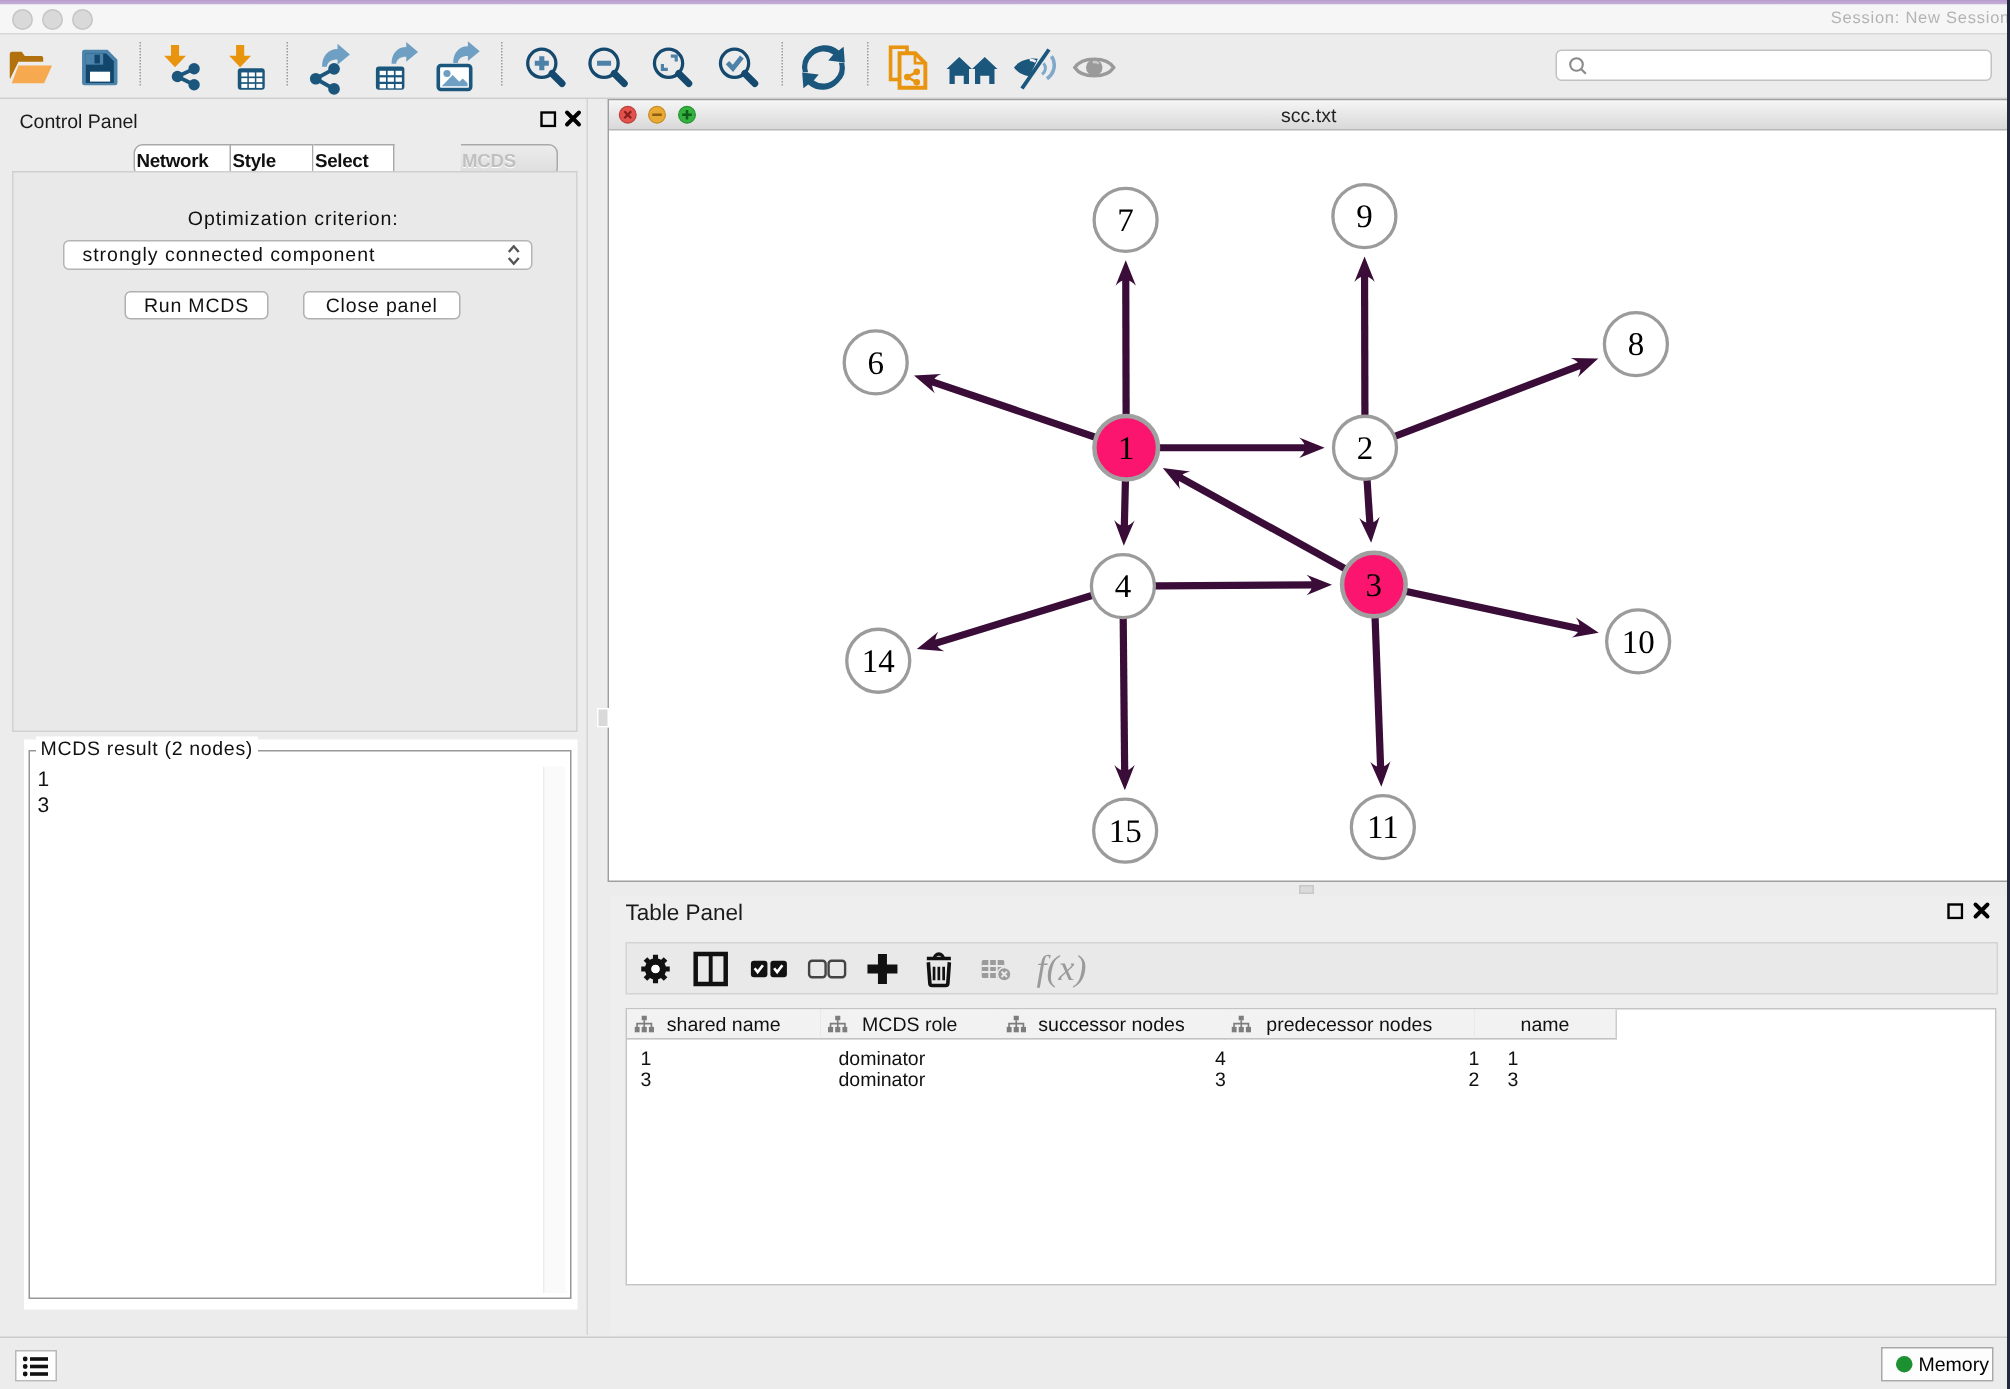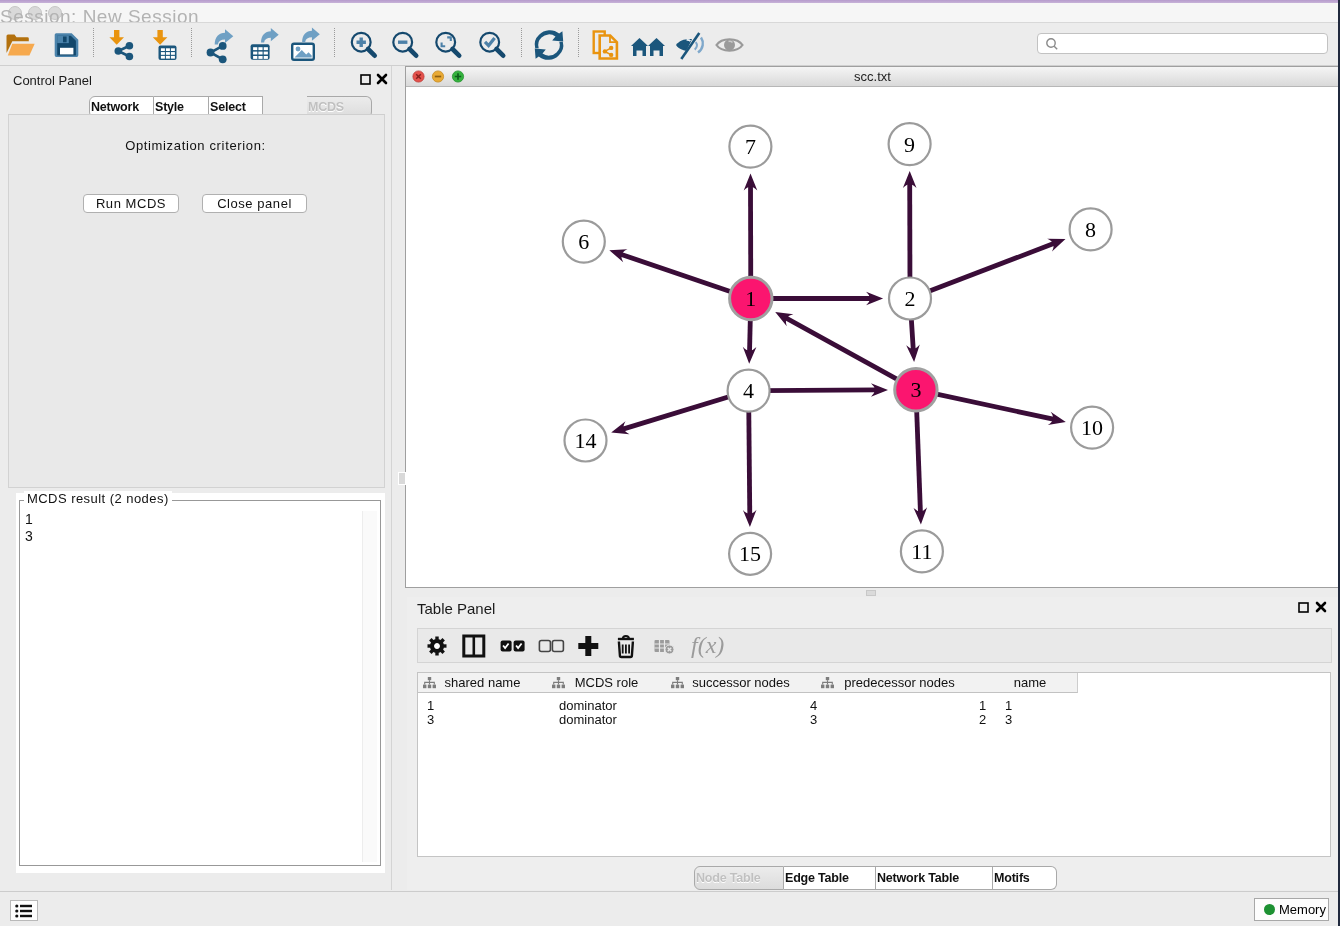--- a/index.html
+++ b/index.html
@@ -3,21 +3,21 @@
 <meta charset="utf-8">
 <style>
 html,body{margin:0;padding:0;}
 body{width:1340px;height:926px;overflow:hidden;font-family:"Liberation Sans",sans-serif;background:#ececec;}
 #app{position:absolute;top:0;left:0;width:1340px;height:926px;background:#ececec;}
 .abs{position:absolute;}
 
 #topline{top:0;left:0;width:1340px;height:3px;background:linear-gradient(#b69bcc,#c7b2d8);}
 #titlebar{top:3px;left:0;width:1340px;height:19px;background:#f6f6f6;}
 #titlebar .dot{position:absolute;top:3px;width:12px;height:12px;border-radius:50%;background:#d9d9d9;border:1px solid #c6c6c6;}
-#title{top:3px;left:0;width:1340px;text-align:left;color:#b3b3b3;font-size:19px;letter-spacing:0.5px;}
+#title{top:3px;left:0;width:1340px;text-align:right;color:#b3b3b3;font-size:11px;letter-spacing:0.5px;}
 #toolbar{top:22px;left:0;width:1340px;height:42px;background:#ececec;border-top:1px solid #d8d8d8;border-bottom:1px solid #cfcfcf;}
 .tsep{position:absolute;top:5px;height:29px;width:0;border-left:1px dotted #9a9a9a;}
 #searchbox{position:absolute;left:1037px;top:10px;width:289px;height:19px;background:#fff;border:1px solid #c2c2c2;border-radius:4px;}
 
 #cpanel{top:66px;left:0;width:391px;height:824px;background:#ececec;border-right:1px solid #d4d4d4;}
 #cptitle{left:13px;top:7px;font-size:13px;color:#1a1a1a;}
 .tabrow{position:absolute;display:flex;}
 .tab{height:18px;line-height:18px;font-size:12.5px;font-weight:bold;text-align:left;background:#fff;border:1px solid #a9a9a9;border-left:none;color:#111;padding:1px;letter-spacing:-0.2px;}
 .tab.first{border-left:1px solid #a9a9a9;border-radius:6px 0 0 6px;}
 .tab.last{border-radius:0 6px 6px 0;}
@@ -229,20 +229,27 @@
         <path d="M2 2 L10 10 M10 2 L2 10" stroke="#000" stroke-width="2.6" stroke-linecap="round"></path>
       </svg>
     <div class="tabrow" style="left:89px;top:30px;">
       <div class="tab first" style="width:61px;">Network</div>
       <div class="tab" style="width:52px;">Style</div>
       <div class="tab" style="width:51px;">Select</div>
       <div class="tab last dis" style="width:62px;margin-left:44px;">MCDS</div>
     </div>
     <div class="abs" id="cpinner"></div>
     <div class="abs" id="optlabel">Optimization criterion:</div>
+    <div class="abs" id="combo">
+        <span>strongly connected component</span>
+      <svg width="9" height="14" style="position:absolute;right:7px;top:2px" viewBox="0 0 9 14">
+          <path d="M1.2 5 L4.5 1.2 L7.8 5" fill="none" stroke="#555" stroke-width="1.6"></path>
+          <path d="M1.2 9 L4.5 12.8 L7.8 9" fill="none" stroke="#555" stroke-width="1.6"></path>
+        </svg>
+    </div>
     <div class="btn" style="left:83px;top:128px;width:94px;">Run MCDS</div>
     <div class="btn" style="left:202px;top:128px;width:103px;">Close panel</div>
     <div class="abs" id="whitebox">
       <div id="fieldset">
           <span id="fslabel">MCDS result (2 nodes)</span>
         <div id="resulttext">1<br>3</div>
         <div id="vscroll"></div>
       </div>
     </div>
   </div>
@@ -441,26 +448,20 @@
       <div class="rowtext" style="left:141px;top:25px;">dominator</div>
       <div class="rowtext" style="left:392px;top:25px;">4</div>
       <div class="rowtext" style="left:561px;top:25px;">1</div>
       <div class="rowtext" style="left:587px;top:25px;">1</div>
       <div class="rowtext" style="left:9px;top:39px;">3</div>
       <div class="rowtext" style="left:141px;top:39px;">dominator</div>
       <div class="rowtext" style="left:392px;top:39px;">3</div>
       <div class="rowtext" style="left:561px;top:39px;">2</div>
       <div class="rowtext" style="left:587px;top:39px;">3</div>
     </div>
-    <div class="tabrow" id="btabs">
-      <div class="tab first dis" style="width:86px;">Node Table</div>
-      <div class="tab" style="width:89px;">Edge Table</div>
-      <div class="tab" style="width:114px;">Network Table</div>
-      <div class="tab last" style="width:61px;">Motifs</div>
-    </div>
   </div>
 
   <div class="abs" id="statusbar">
     <div id="listbtn">
         <svg width="17" height="14" viewBox="0 0 17 14" style="position:absolute;left:4px;top:3px">
           <g fill="#111">
             <circle cx="1.8" cy="2" r="1.6"></circle>
             <circle cx="1.8" cy="7" r="1.6"></circle>
             <circle cx="1.8" cy="12" r="1.6"></circle>
             <rect x="5" y="0.8" width="12" height="2.4"></rect>

